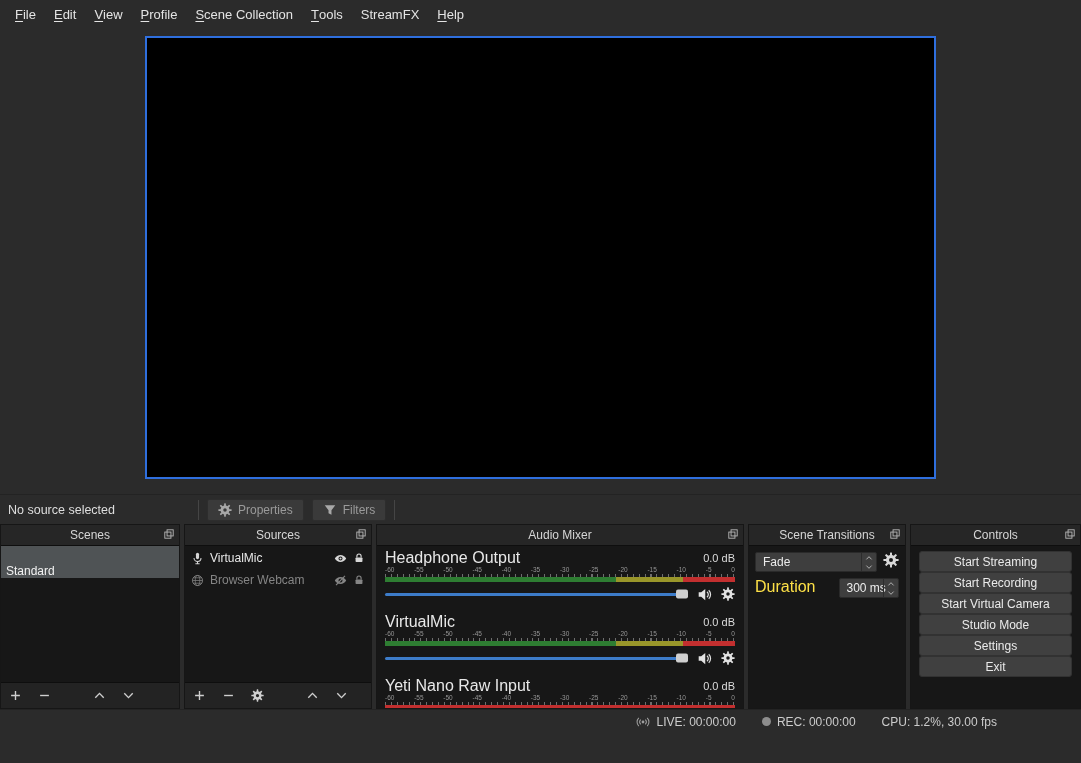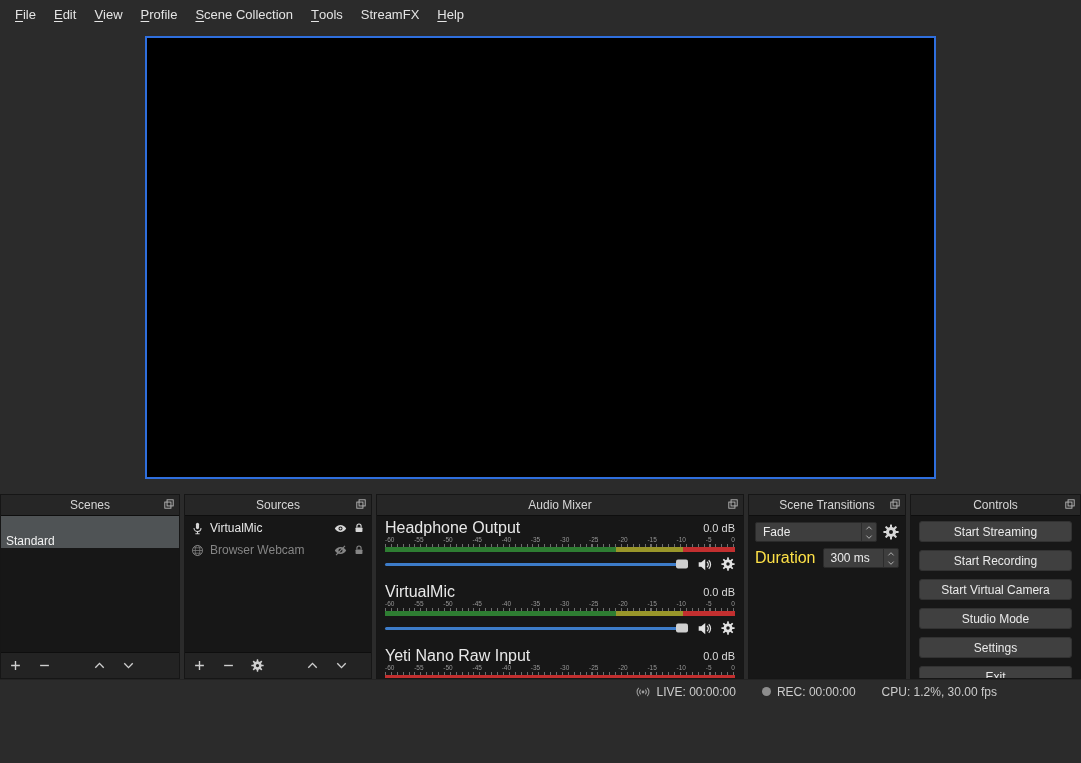--- a/index.html
+++ b/index.html
@@ -60,30 +60,30 @@
   .mix-ticks{height:3px;background:repeating-linear-gradient(90deg,#6e6e6e 0,#6e6e6e 1px,transparent 1px,transparent 5.9px)}
   .mix-meter{height:5px;background:linear-gradient(90deg,var(--meter-green,#2e7d32) 0 66%,var(--meter-yellow,#99962a) 66% 85%,var(--meter-red,#c22f2f) 85% 100%)}
   .mix-meter.clip{background:var(--meter-red,#c22f2f)}
   .mix-slider-row{height:24px;display:flex;align-items:center;gap:9px}
   .slider-track{flex:1;height:3px;background:var(--slider-blue,#3d7cc9);border-radius:2px;position:relative}
   .slider-handle{position:absolute;right:0;top:50%;transform:translateY(-50%);width:12px;height:9px;background:#cfcfcf;border-radius:2px}
   .mix-slider-row .i{color:#e2e2e2}
 
   
   .trans-body{padding:6px}
-  .trans-row{display:flex;align-items:center;gap:6px;margin-bottom:6px}
+  .trans-row{display:flex;align-items:flex-start;gap:6px;margin-bottom:6px}
   .combo{flex:1;height:20px;background:#3e3e3e;border:1px solid #2a2a2a;border-radius:2px;display:flex;align-items:center;font-size:12px;color:#ececec;position:relative;padding-left:7px}
   .combo-arrows{position:absolute;right:0;top:0;bottom:0;width:15px;border-left:1px solid #2c2c2c;display:flex;flex-direction:column;align-items:center;justify-content:center;gap:1px;color:#c4c4c4}
   .duration-label{font-size:16px;color:#fde047;flex:none}
-  .spinbox{width:88px;height:20px;background:#3e3e3e;border:1px solid #2a2a2a;border-radius:2px;display:flex;align-items:center;font-size:12px;color:#ececec;position:relative;padding-left:6px;margin-left:2px}
+  .spinbox{width:88px;height:20px;background:#3e3e3e;border:1px solid #2a2a2a;border-radius:2px;display:flex;align-items:center;font-size:12px;color:#ececec;position:relative;padding-left:6px;margin-left:18px}
   .trans-row .gear{color:#d8d8d8}
 
   
   .controls-body{padding:5px 8px}
-  .ctl-btn{display:block;width:100%;height:21px;margin-bottom:8px;background:#404040;border:1px solid #323232;border-radius:3px;color:#eaeaea;font-size:12px;font-family:inherit;text-align:center;line-height:18px}
+  .ctl-btn{display:block;width:100%;height:21px;margin-bottom:0;background:#404040;border:1px solid #323232;border-radius:3px;color:#eaeaea;font-size:12px;font-family:inherit;text-align:center;line-height:18px}
 
   
   .statusbar{height:24px;flex:none;display:flex;align-items:center;justify-content:flex-end;gap:26px;padding-right:84px;font-size:12px;color:#cccccc;border-top:1px solid #232323}
   .status-item{display:flex;align-items:center;gap:6px}
   .rec-dot{width:9px;height:9px;border-radius:50%;background:#8d8d8d;display:block}
   .status-item .i{color:#9f9f9f}
 
   
   .i{width:13px;height:13px;flex:none;display:block}
   .i8{width:8px;height:8px}
@@ -169,20 +169,37 @@
     <div class="menu-item"><u>S</u>cene Collection</div>
     <div class="menu-item"><u>T</u>ools</div>
     <div class="menu-item">StreamFX</div>
     <div class="menu-item"><u>H</u>elp</div>
   </div>
 
   <div class="preview-area">
     <div class="preview-canvas"></div>
   </div>
 
+  <div class="source-toolbar">
+    <span class="no-source">No source selected</span>
+    <div class="vsep"></div>
+    <button class="tb-btn">
+      <svg class="i i14">
+          <use href="#i-gear"></use>
+        </svg>
+      <span>Properties</span>
+    </button>
+    <button class="tb-btn">
+      <svg class="i i14">
+          <use href="#i-filter"></use>
+        </svg>
+      <span>Filters</span>
+    </button>
+    <div class="vsep"></div>
+  </div>
 
   <div class="docks">
 
     <section class="dock w-scenes">
       <header class="dock-header">
         <span>Scenes</span>
         <svg class="i i12 popout">
             <use href="#i-popout"></use>
           </svg>
       </header>

